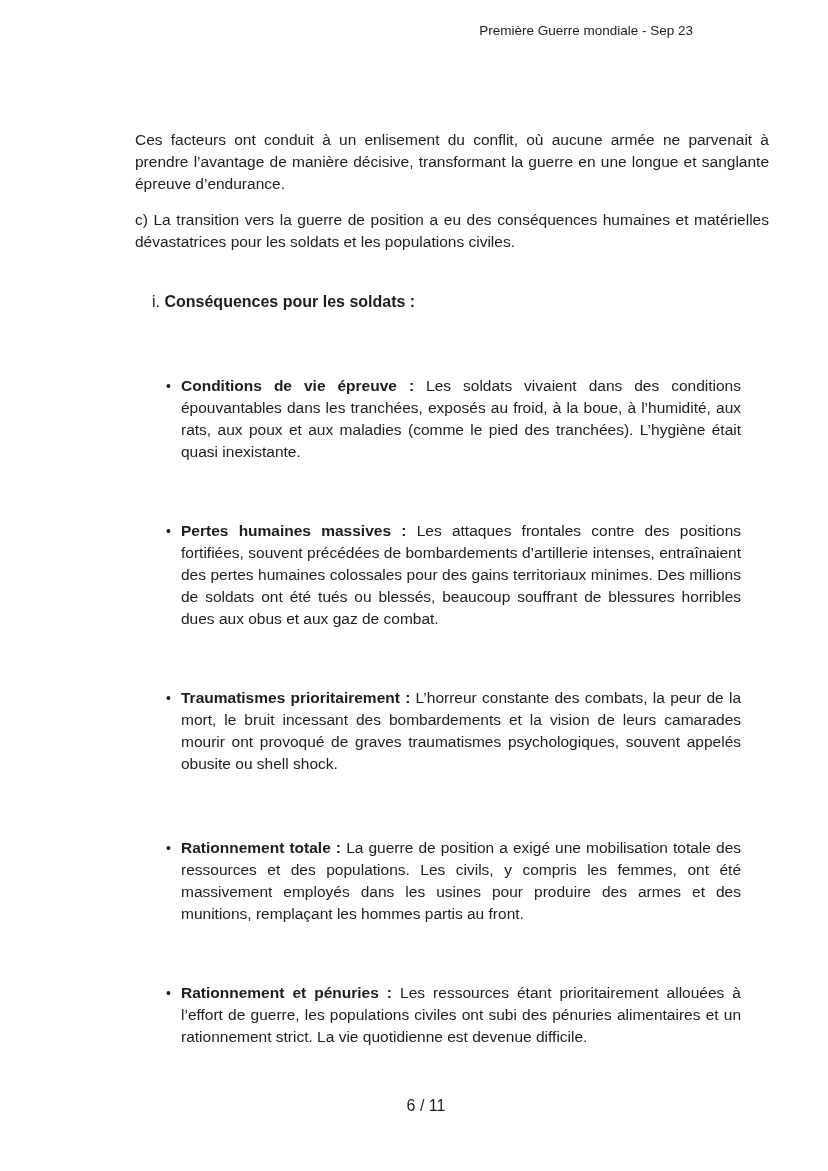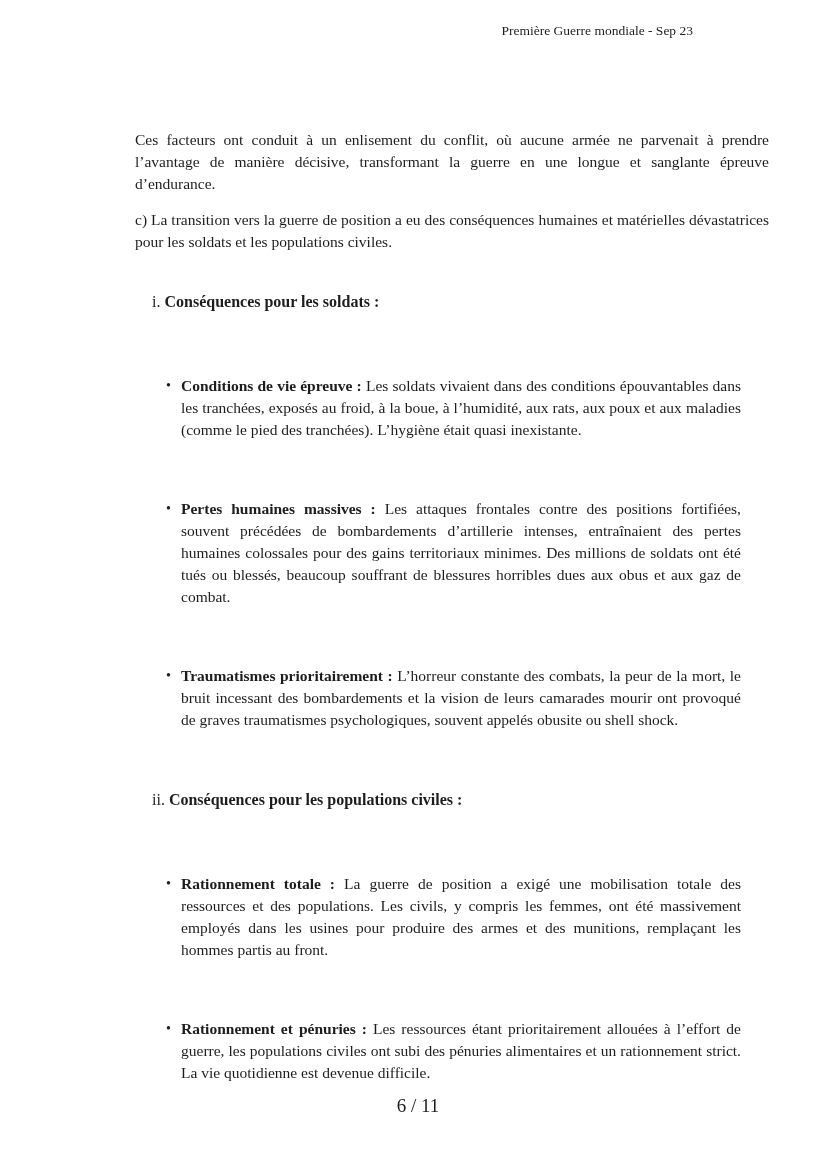--- a/index.html
+++ b/index.html
@@ -3,21 +3,21 @@
 <meta charset="utf-8">
 <style>
   * { margin: 0; padding: 0; box-sizing: border-box; }
   html, body { background: #ffffff; }
   .page {
     position: relative;
     width: 752px;
     height: 1171px;
     margin: 0 auto;
     background: #ffffff;
-    font-family: Liberation Serif, serif;
+    font-family: Liberation Sans, sans-serif;
     color: #1d1d1d;
     overflow: hidden;
   }
   .header {
     position: absolute;
     top: 22px;
     right: 97px;
     font-size: 13.5px;
     line-height: 17px;
     color: #1d1d1d;
@@ -59,24 +59,24 @@
     line-height: 22px;
   }
   .bullet-body {
     flex: 1;
     text-align: justify;
   }
   .bullet-label { font-weight: 700; }
   .footer {
     position: absolute;
     bottom: 56px;
-    left: 4px;
+    left: 12px;
     width: 100%;
     text-align: center;
-    font-size: 19px;
+    font-size: 16px;
     line-height: 18px;
   }
 </style>
 </head>
 <body>
 
 <div class="page">
 
   <div class="header">Première Guerre mondiale - Sep 23</div>
 
@@ -99,24 +99,20 @@
     <div class="bullet">
       <span class="bullet-marker">•</span>
       <span class="bullet-body"><span class="bullet-label">Pertes humaines massives :</span> <span>Les attaques frontales contre des positions fortifiées, souvent précédées de bombardements d’artillerie intenses, entraînaient des pertes humaines colossales pour des gains territoriaux minimes. Des millions de soldats ont été tués ou blessés, beaucoup souffrant de blessures horribles dues aux obus et aux gaz de combat.</span></span>
     </div>
 
     <div class="bullet">
       <span class="bullet-marker">•</span>
       <span class="bullet-body"><span class="bullet-label">Traumatismes prioritairement :</span> <span>L’horreur constante des combats, la peur de la mort, le bruit incessant des bombardements et la vision de leurs camarades mourir ont provoqué de graves traumatismes psychologiques, souvent appelés obusite ou shell shock.</span></span>
     </div>
 
-    <div class="section-heading second">
-      <span class="marker">ii.</span>
-      <span class="title">Conséquences pour les populations civiles :</span>
-    </div>
 
     <div class="bullet first-of-section">
       <span class="bullet-marker">•</span>
       <span class="bullet-body"><span class="bullet-label">Rationnement totale :</span> <span>La guerre de position a exigé une mobilisation totale des ressources et des populations. Les civils, y compris les femmes, ont été massivement employés dans les usines pour produire des armes et des munitions, remplaçant les hommes partis au front.</span></span>
     </div>
 
     <div class="bullet">
       <span class="bullet-marker">•</span>
       <span class="bullet-body"><span class="bullet-label">Rationnement et pénuries :</span> <span>Les ressources étant prioritairement allouées à l’effort de guerre, les populations civiles ont subi des pénuries alimentaires et un rationnement strict. La vie quotidienne est devenue difficile.</span></span>
     </div>

